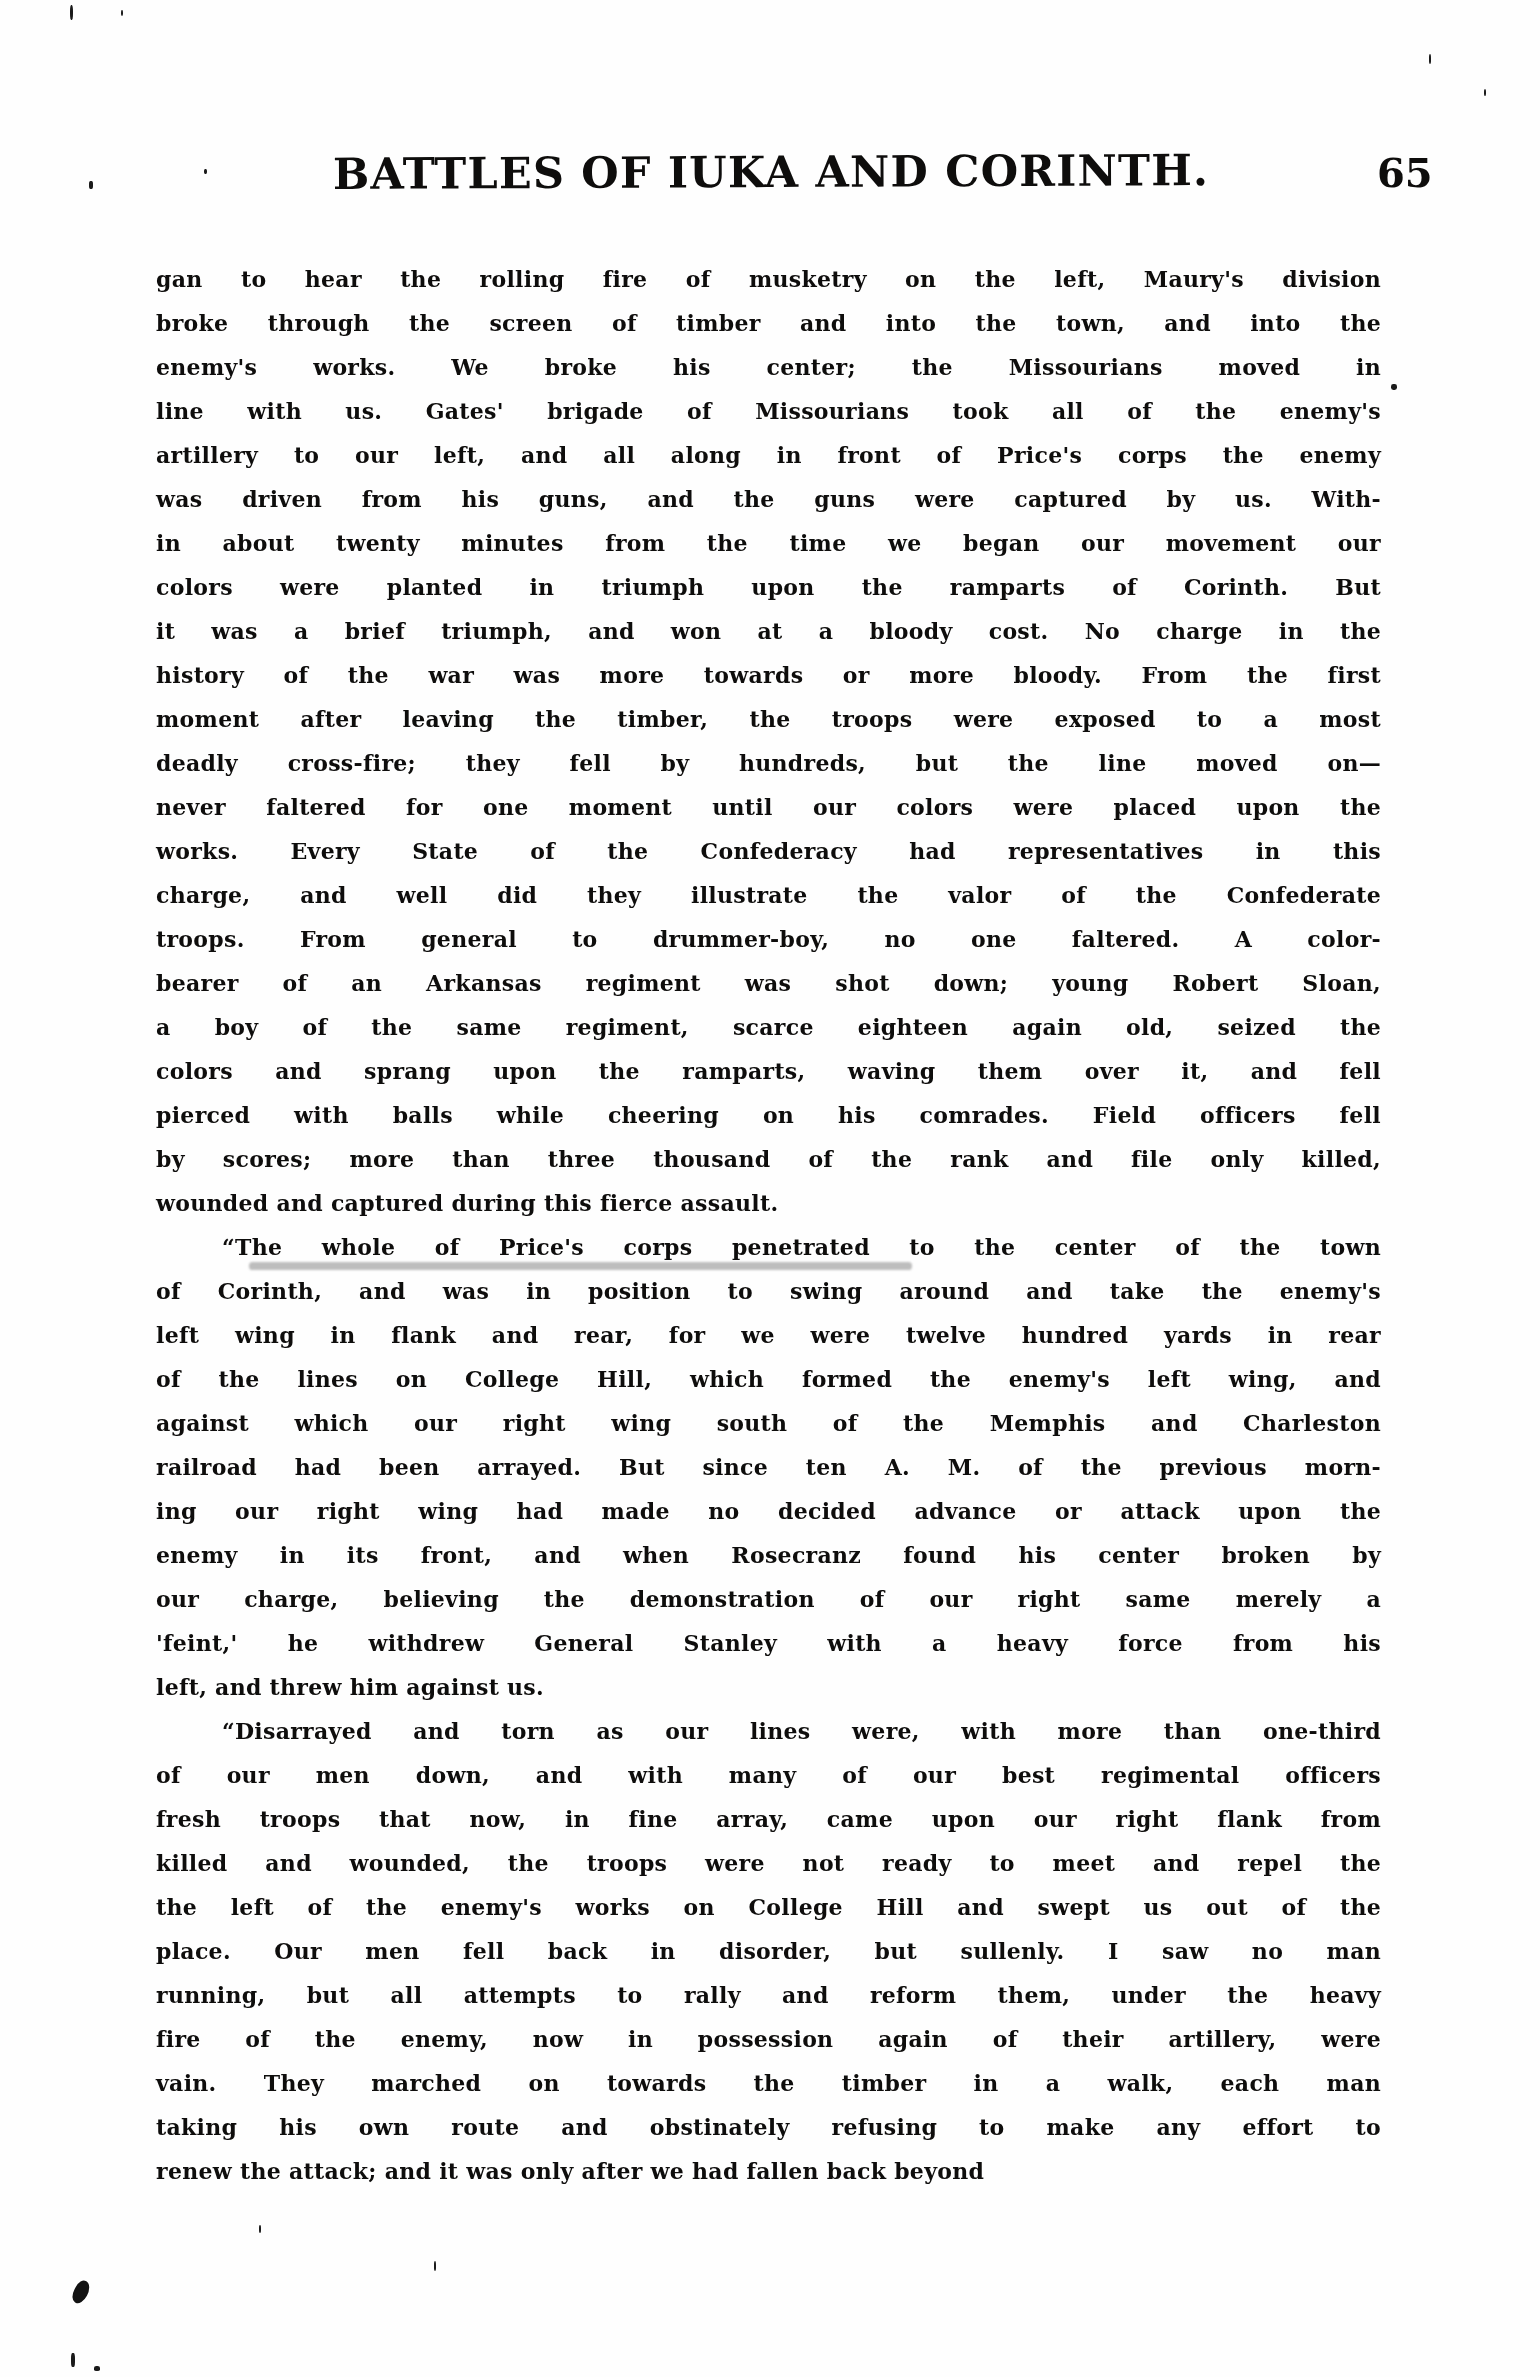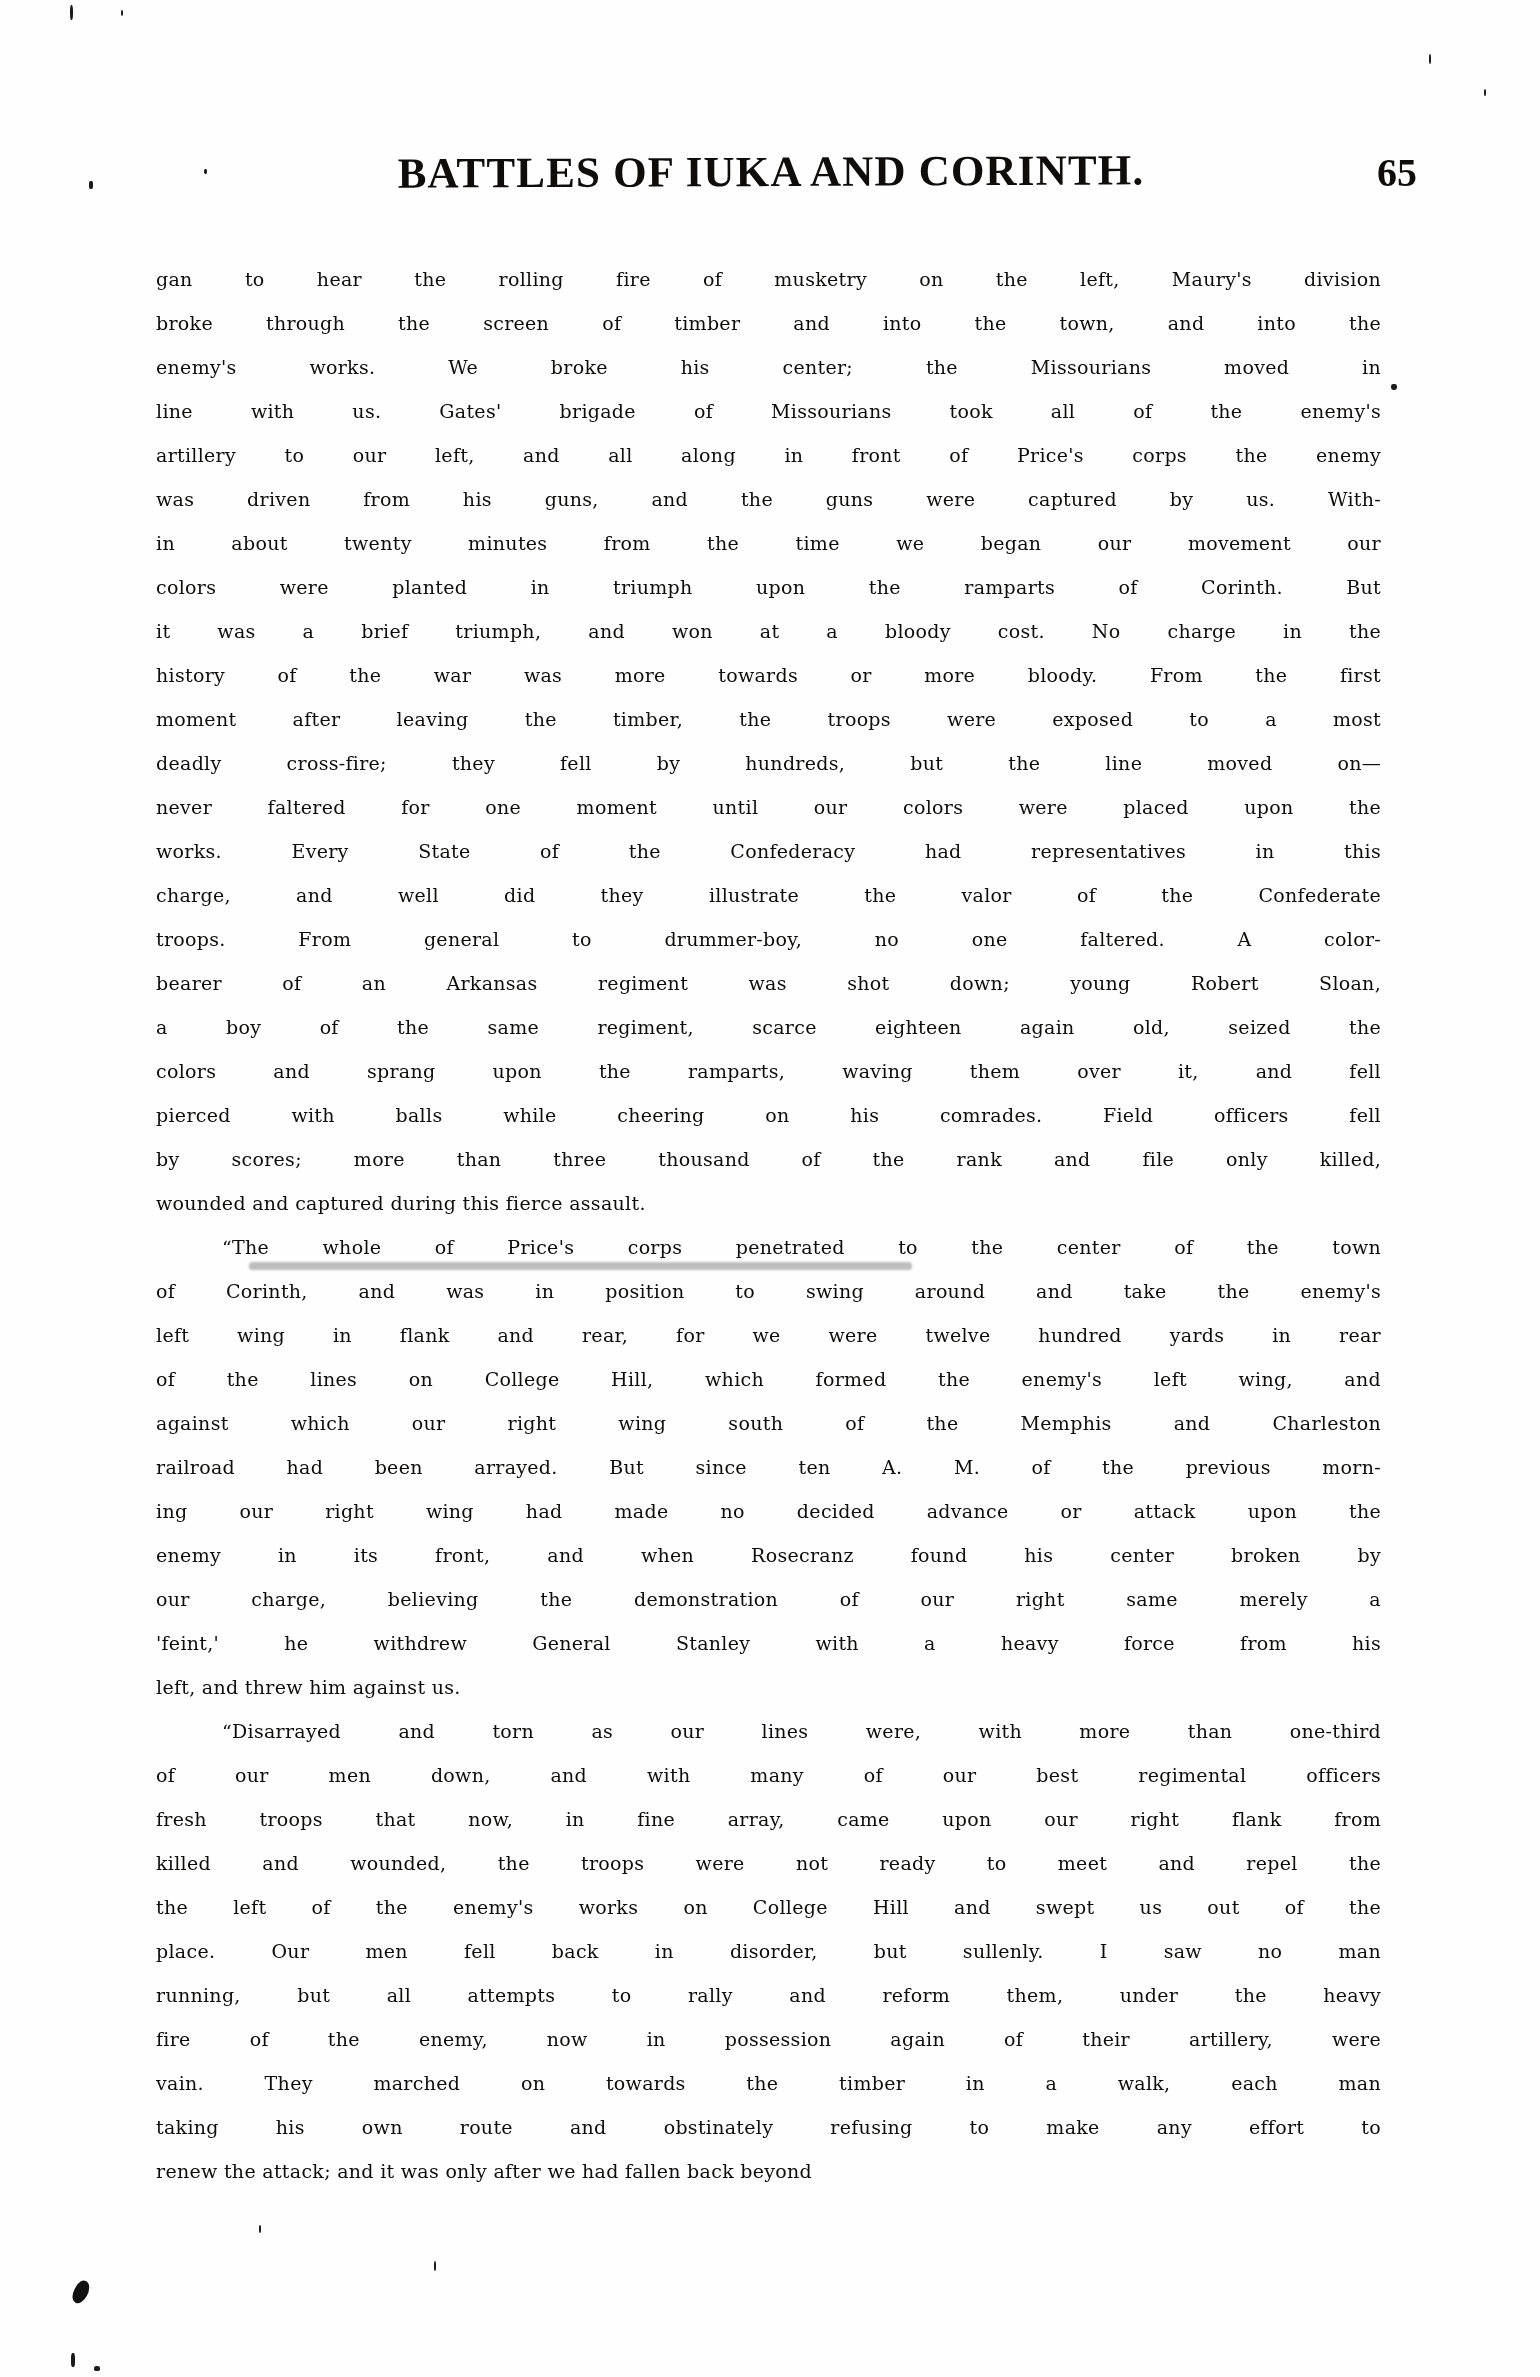--- a/index.html
+++ b/index.html
@@ -15,21 +15,20 @@
     overflow: hidden;
     font-family: "DejaVu Serif", "Liberation Serif", serif;
     color: #0e0d0c;
   }
   .header {
     position: absolute;
     top: 147px;
     left: 0;
     width: 1541px;
     height: 59px;
-    font-family: Liberation Serif, serif;
   }
   .title {
     position: absolute;
     left: 50%;
     transform: translateX(-50%) rotate(-0.25deg);
     top: 0;
     font-size: 43px;
     font-weight: 700;
     letter-spacing: 1.2px;
     white-space: nowrap;
@@ -43,22 +42,22 @@
     margin-left: 40px;
   }
   .body-text {
     position: absolute;
     left: 156px;
     top: 257px;
     width: 1225px;
   }
   .paragraph { margin: 0; }
   .line {
-    font-size: 19px;
-    font-weight: 400;
+    font-size: 22px;
+    font-weight: 700;
     line-height: 44px;
     height: 44px;
     text-align: justify;
     text-align-last: justify;
     text-justify: inter-word;
     letter-spacing: 0.3px;
   }
   .line.para-end {
     text-align-last: left;
   }

